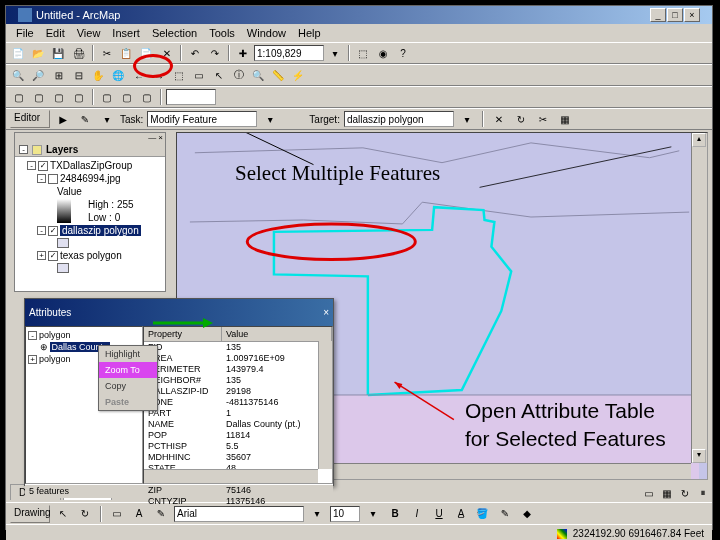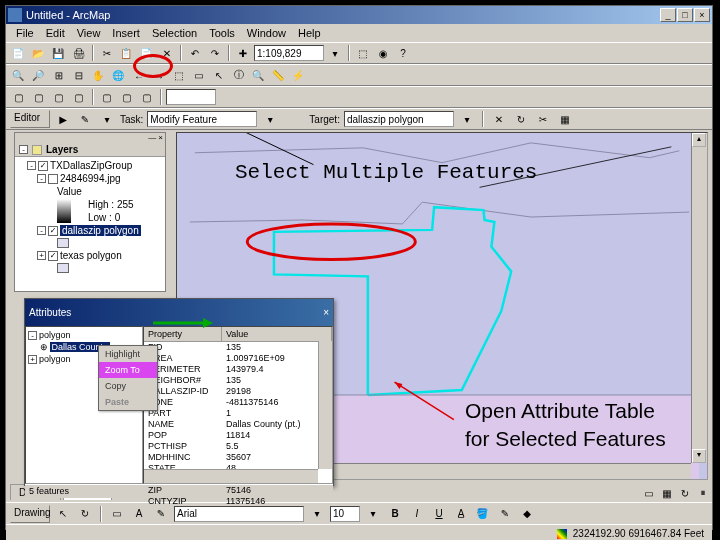--- a/index.html
+++ b/index.html
@@ -1,18 +1,18 @@
 <!DOCTYPE html>
 <html><head>
 <meta charset="utf-8">
 <style>
 * { box-sizing: border-box; margin: 0; padding: 0; font-family: Tahoma, sans-serif; }
 body { background: #000; width: 720px; height: 540px; overflow: hidden; position: relative; }
 .app { position: absolute; top: 5px; left: 5px; width: 708px; height: 525px; background: #d4d0c8; border: 1px solid #666; }
-.titlebar { background: linear-gradient(to right, #0a246a, #a6caf0); height: 18px; display: flex; align-items: center; padding: 0 2px; }
+.titlebar { background: linear-gradient(to right, #0a246a, #a6caf0); height: 18px; display: flex; align-items: center; padding: 0 12px; }
 .titlebar-icon { width: 14px; height: 14px; background: #4a7ab8; margin-right: 4px; }
 .titlebar-text { color: #fff; font-size: 11px; flex: 1; }
 .win-btns { display: flex; gap: 1px; }
 .win-btn { width: 16px; height: 14px; background: #d4d0c8; border: 1px solid #fff; border-right-color: #666; border-bottom-color: #666; font-size: 9px; text-align: center; line-height: 12px; cursor: pointer; }
 .menubar { background: #d4d0c8; height: 18px; display: flex; align-items: center; padding: 0 4px; font-size: 11px; }
 .menubar span { padding: 0 6px; cursor: pointer; }
 .toolbar { background: #d4d0c8; border-top: 1px solid #fff; border-bottom: 1px solid #808080; height: 22px; display: flex; align-items: center; padding: 0 4px; gap: 2px; }
 .tb-btn { width: 18px; height: 18px; border: 1px solid transparent; display: inline-flex; align-items: center; justify-content: center; font-size: 10px; cursor: pointer; }
 .tb-sep { width: 2px; height: 16px; border-left: 1px solid #808080; border-right: 1px solid #fff; margin: 0 2px; }
 .scale-box { width: 70px; height: 16px; border: 1px inset #999; background: #fff; font-size: 10px; padding: 0 2px; }
@@ -56,21 +56,21 @@
 .gc1 { width: 78px; }
 .gc2 { flex: 1; }
 .attr-status { height: 14px; border-top: 1px solid #fff; font-size: 9px; padding: 1px 4px; background: #d4d0c8; }
 .bottom-tabs { height: 18px; display: flex; align-items: flex-start; font-size: 10px; padding-left: 4px; background: #d4d0c8; }
 .btab { padding: 2px 8px; border: 1px solid #999; border-bottom: none; margin-right: 2px; background: #d4d0c8; }
 .btab.active { background: #fff; }
 .draw-bar { height: 22px; background: #d4d0c8; border-top: 1px solid #fff; display: flex; align-items: center; padding: 0 4px; gap: 4px; font-size: 10px; }
 .draw-input { width: 130px; height: 16px; border: 1px inset #999; background:#fff; padding: 0 2px; font-size: 10px; }
 .status { height: 18px; background: #d4d0c8; border-top: 1px solid #fff; display: flex; justify-content: flex-end; align-items: center; padding: 0 8px; font-size: 10px; }
 .red-circle1 { position: absolute; left: 133px; top: 54px; width: 40px; height: 24px; border: 3px solid #d00; border-radius: 50%; pointer-events: none; z-index: 20; }
-.anno1 { position: absolute; left: 235px; top: 161px; font-family: Liberation Mono, monospace; font-size: 21px; color: #000; z-index: 15; }
+.anno1 { position: absolute; left: 235px; top: 161px; font-family: Liberation Serif, serif; font-size: 21px; color: #000; z-index: 15; }
 .anno2 { position: absolute; left: 465px; top: 397px; font-family: "Times New Roman", serif; font-size: 21px; color: #000; z-index: 15; line-height: 1.3; }
 .green-arrow { position: absolute; left: 153px; top: 317px; z-index: 30; }
 </style>
 </head>
 <body>
 
 <div class="app">
 
   <div class="titlebar">
     <div class="titlebar-icon"></div>

